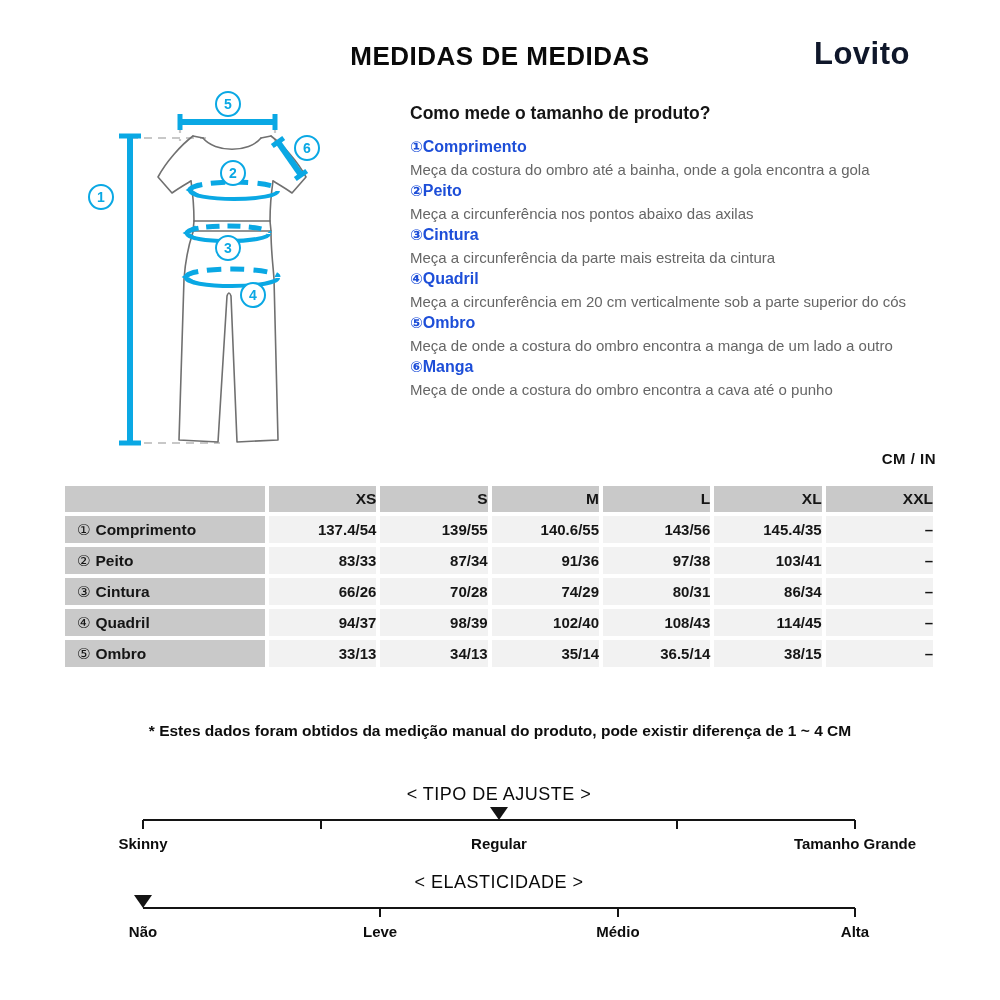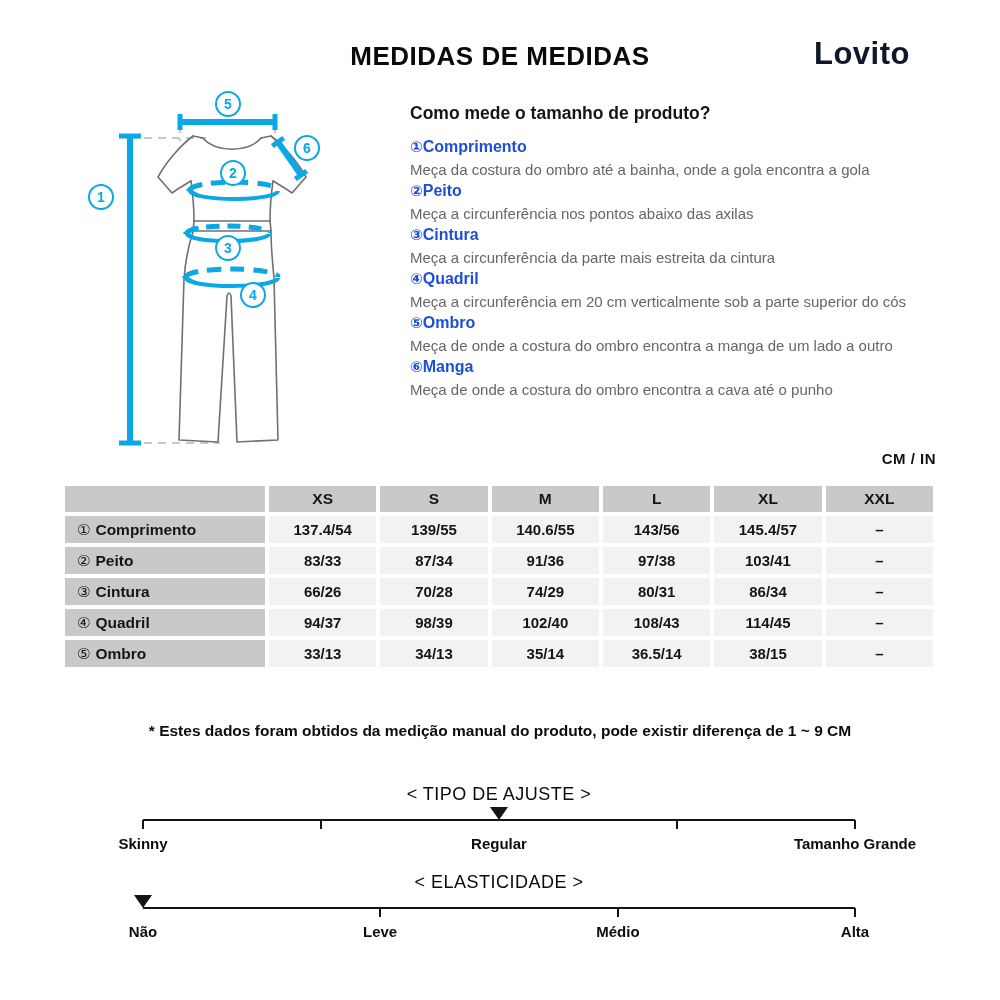--- a/index.html
+++ b/index.html
@@ -26,21 +26,21 @@
   .howto-item .lbl { font-size:16px; font-weight:bold; line-height:21.5px; color:#1d4ed8; }
   .howto-item .num { font-family:"DejaVu Sans",sans-serif; font-size:15px; font-weight:bold; }
   .howto-item .desc { font-size:15px; line-height:21.5px; color:#666; width:505px; }
   .units { position:absolute; top:450px; right:64px; font-size:15px; font-weight:bold; letter-spacing:.5px; }
   
   table.sizes {
     position:absolute; left:61px; top:482px; width:876px;
     border-collapse:separate; border-spacing:4px; table-layout:fixed;
   }
   table.sizes td {
-    height:27px; background:#f2f2f2; text-align:center; vertical-align:middle;
+    height:27px; background:#f2f2f2; text-align:right; vertical-align:middle;
     font-size:15px; font-weight:bold; color:#151515;
   }
   table.sizes tr.head td { background:#c9c9c9; height:26px; font-size:15.5px; }
   table.sizes td.rowlabel {
     background:#c9c9c9; text-align:left; padding-left:12px; font-size:15.5px;
   }
   table.sizes td.rowlabel .cnum { font-family:"DejaVu Sans",sans-serif; font-weight:normal; font-size:15px; margin-right:5px; }
   table.sizes col.c0 { width:200px; }
   .footnote {
     position:absolute; left:0; right:0; top:722px; text-align:center;
@@ -201,21 +201,21 @@
           <td>L</td>
           <td>XL</td>
           <td>XXL</td>
         </tr>
         <tr>
           <td class="rowlabel"><span class="cnum">①</span><span>Comprimento</span></td>
           <td>137.4/54</td>
           <td>139/55</td>
           <td>140.6/55</td>
           <td>143/56</td>
-          <td>145.4/57</td>
+          <td>145.4/35</td>
           <td>–</td>
         </tr>
         <tr>
           <td class="rowlabel"><span class="cnum">②</span><span>Peito</span></td>
           <td>83/33</td>
           <td>87/34</td>
           <td>91/36</td>
           <td>97/38</td>
           <td>103/41</td>
           <td>–</td>
@@ -243,21 +243,21 @@
           <td>33/13</td>
           <td>34/13</td>
           <td>35/14</td>
           <td>36.5/14</td>
           <td>38/15</td>
           <td>–</td>
         </tr>
       </tbody>
   </table>
 
-  <div class="footnote">* Estes dados foram obtidos da medição manual do produto, pode existir diferença de 1 ~ 9 CM</div>
+  <div class="footnote">* Estes dados foram obtidos da medição manual do produto, pode existir diferença de 1 ~ 4 CM</div>
 
   <div class="scale" id="fit-scale">
     <div class="scale-title">&lt; TIPO DE AJUSTE &gt;</div>
     <div class="track">
         <div class="tick" style="left: 0%;"></div>
         <div class="tick" style="left: 25%;"></div>
         <div class="tick" style="left: 75%;"></div>
         <div class="tick" style="left: 100%;"></div>
         <div class="marker" style="left: 50%;"></div>
       </div>

